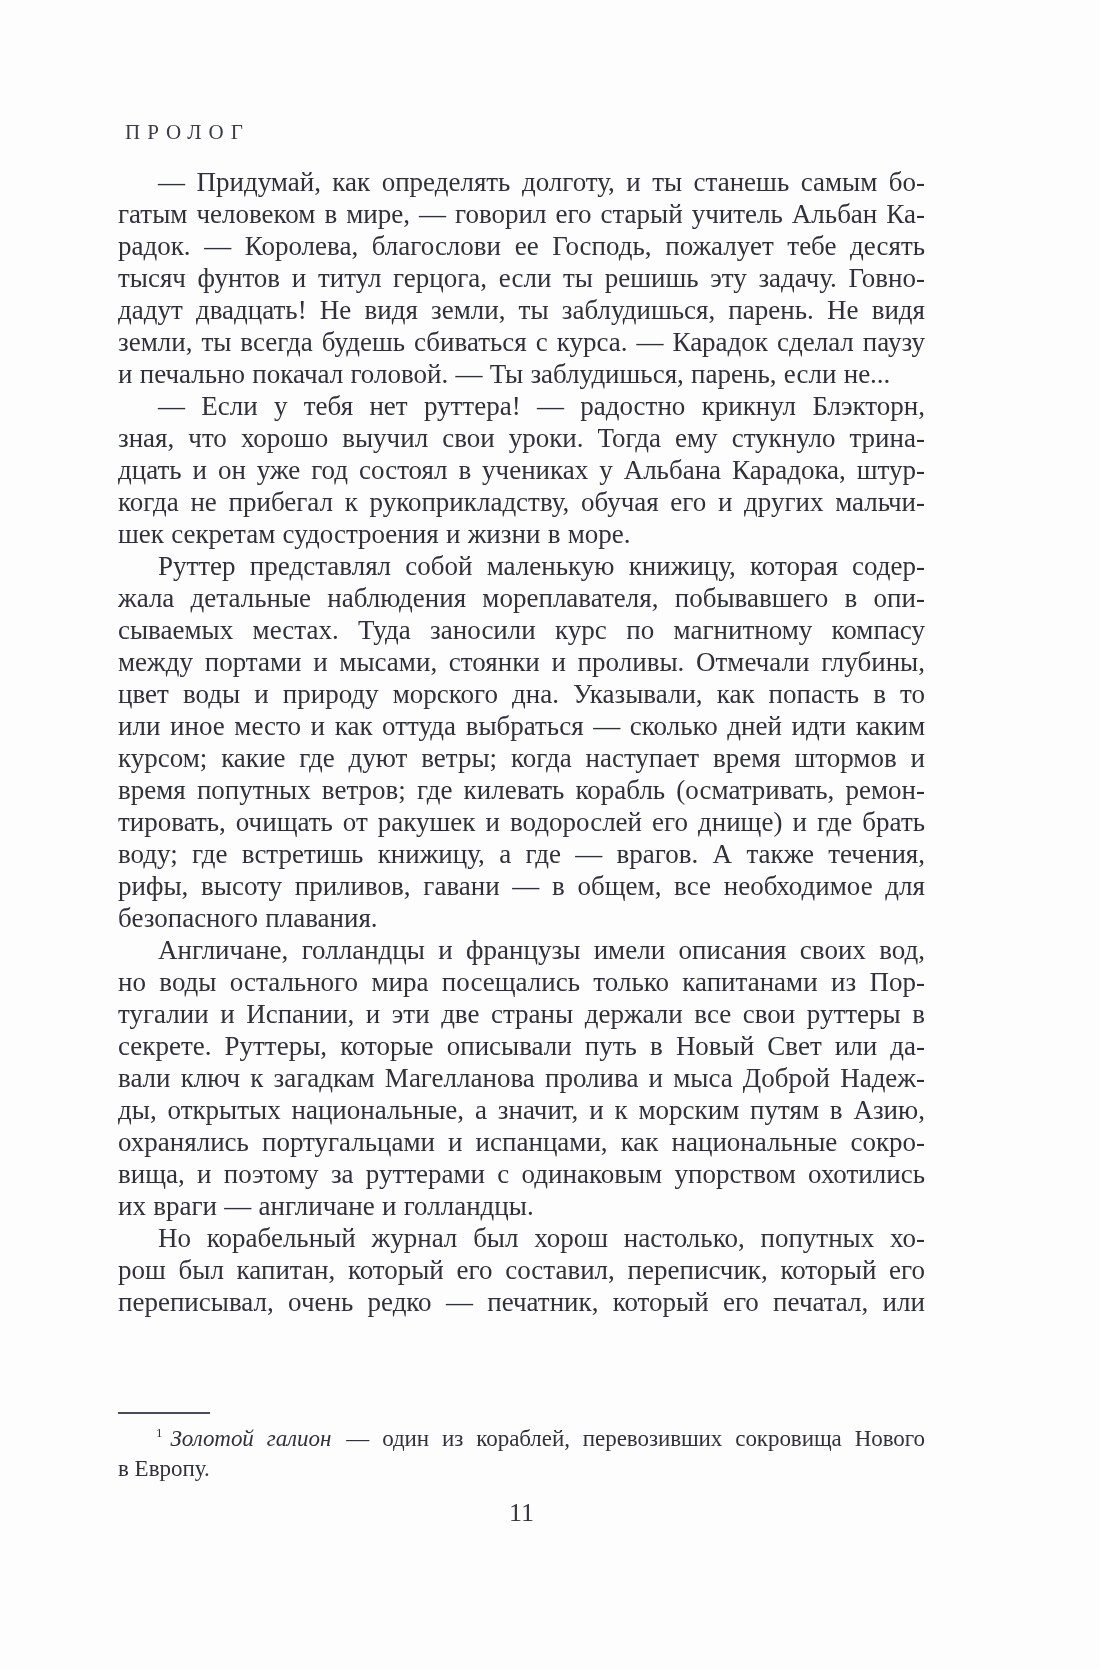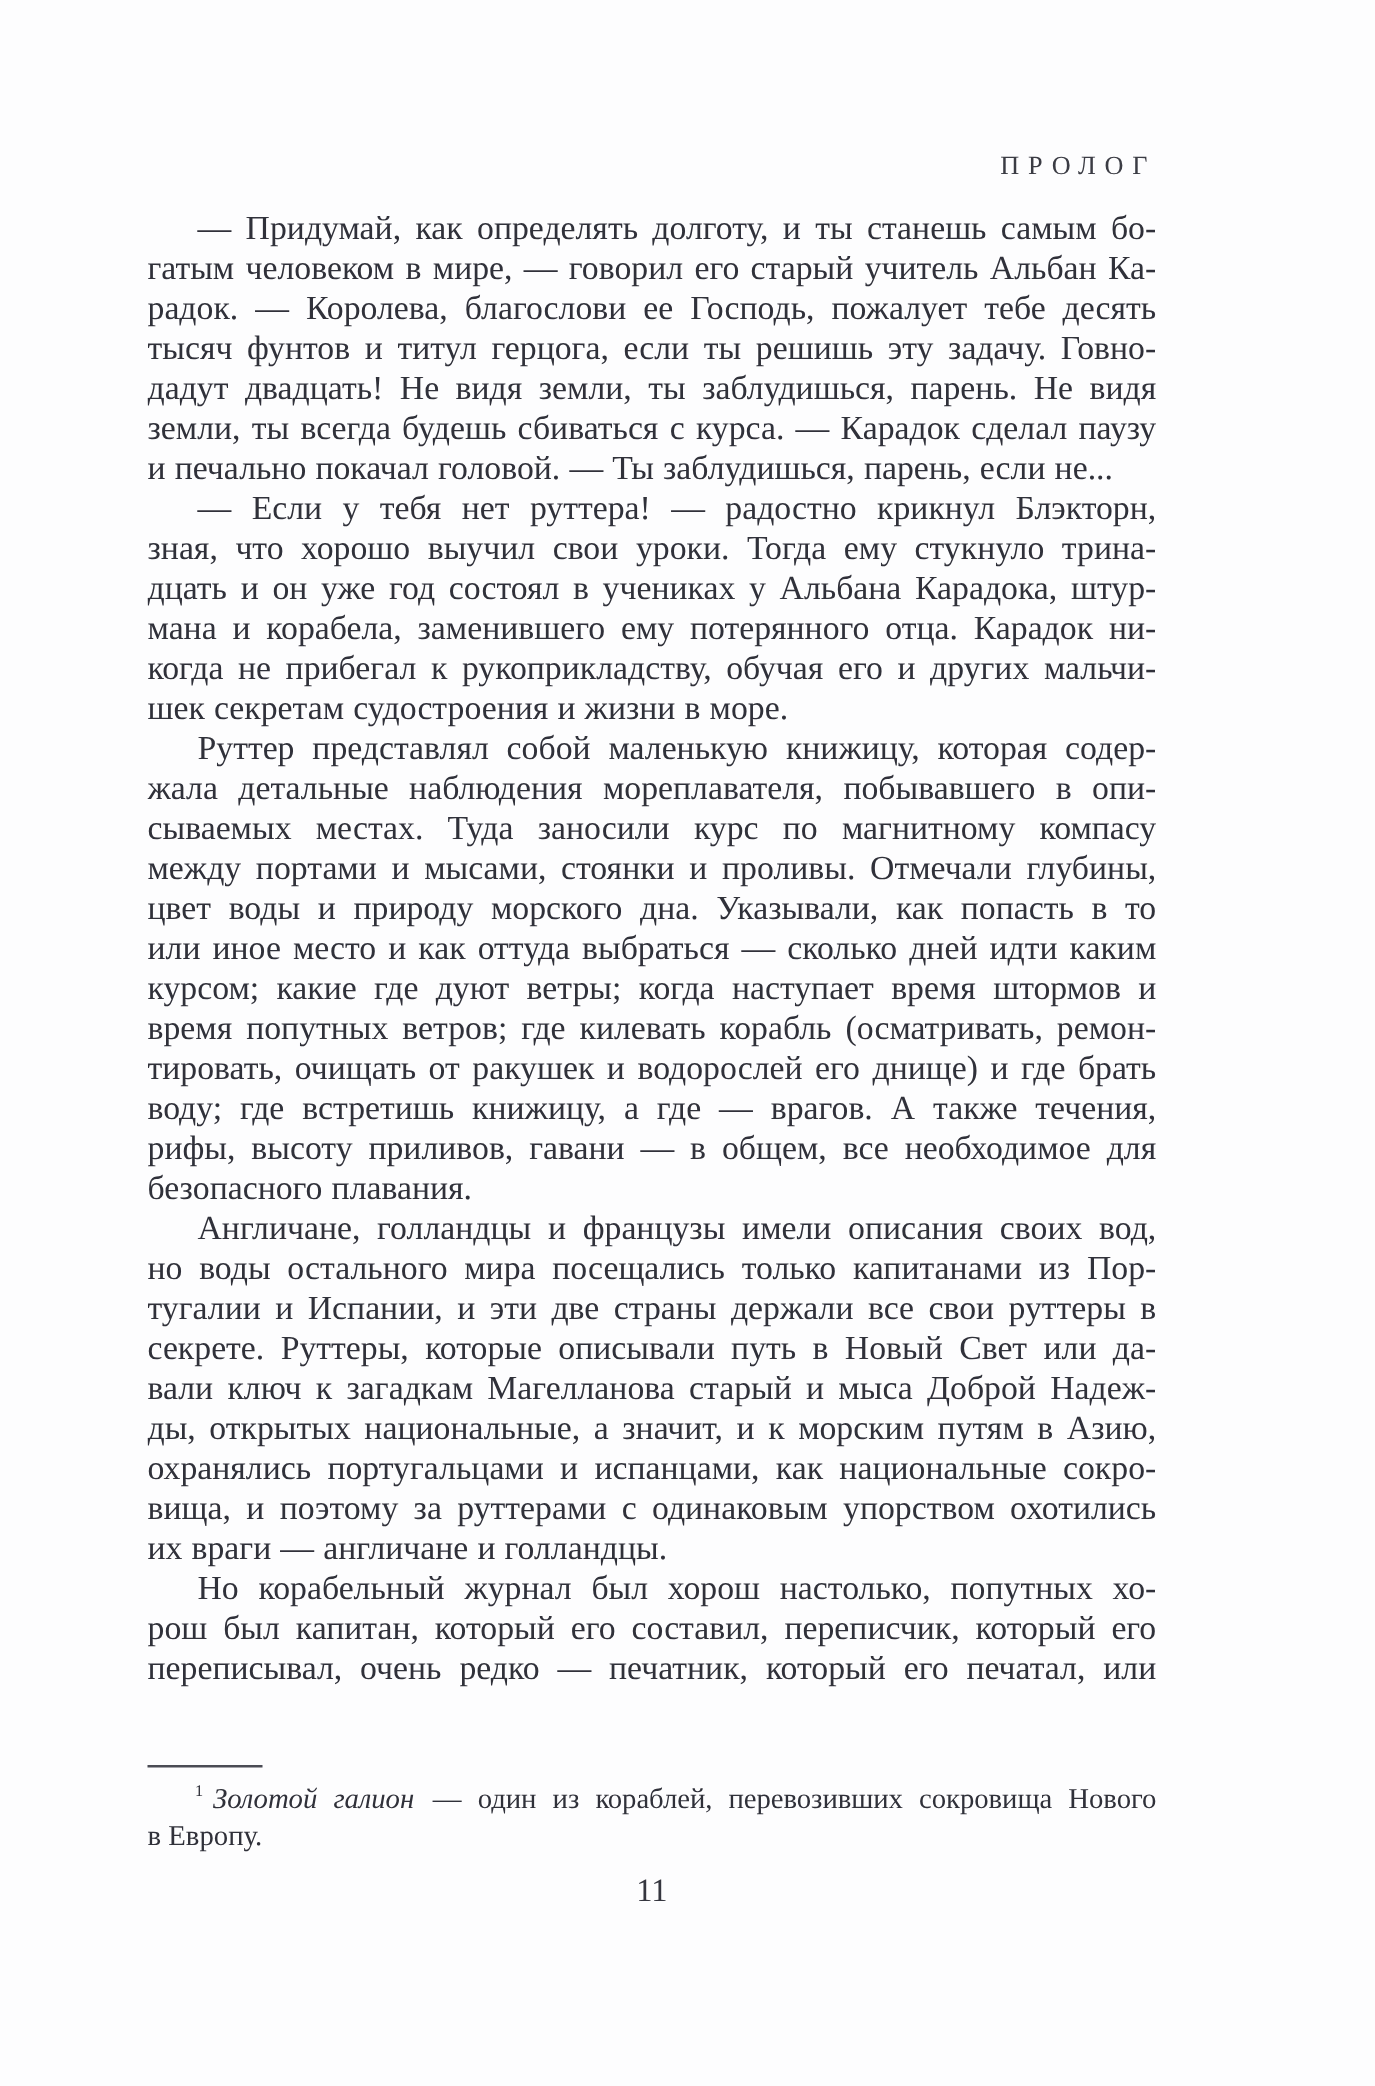--- a/index.html
+++ b/index.html
@@ -17,21 +17,21 @@
   }
   .book-page {
     position: absolute;
     inset: 0;
   }
   .heading {
     position: absolute;
     left: 118px;
     top: 119px;
     width: 807px;
-    text-align: right;
+    text-align: left;
     font-size: 21px;
     line-height: 26px;
     letter-spacing: 7px;
     text-indent: 7px;
     color: #3b3c44;
   }
   .page-text {
     position: absolute;
     left: 118px;
     top: 166px;
@@ -115,21 +115,20 @@
         <div class="text-line fit" style="">радок. — Королева, благослови ее Господь, пожалует тебе десять</div>
         <div class="text-line fit" style="">тысяч фунтов и титул герцога, если ты решишь эту задачу. Говно-</div>
         <div class="text-line fit" style="">дадут двадцать! Не видя земли, ты заблудишься, парень. Не видя</div>
         <div class="text-line fit" style="">земли, ты всегда будешь сбиваться с курса. — Карадок сделал паузу</div>
         <div class="text-line fit lastline" style="">и печально покачал головой. — Ты заблудишься, парень, если не...</div>
       </div>
       <div class="paragraph">
         <div class="text-line fit first" style="">—  Если у тебя нет руттера! — радостно крикнул Блэкторн,</div>
         <div class="text-line fit" style="">зная, что хорошо выучил свои уроки. Тогда ему стукнуло трина-</div>
         <div class="text-line fit" style="">дцать и он уже год состоял в учениках у Альбана Карадока, штур-</div>
-        <div class="text-line fit" style="">мана и корабела, заменившего ему потерянного отца. Карадок ни-</div>
         <div class="text-line fit" style="">когда не прибегал к рукоприкладству, обучая его и других мальчи-</div>
         <div class="text-line fit lastline" style="">шек секретам судостроения и жизни в море.</div>
       </div>
       <div class="paragraph">
         <div class="text-line fit first" style="">Руттер представлял собой маленькую книжицу, которая содер-</div>
         <div class="text-line fit" style="">жала детальные наблюдения мореплавателя, побывавшего в опи-</div>
         <div class="text-line fit" style="">сываемых местах. Туда заносили курс по магнитному компасу</div>
         <div class="text-line fit" style="">между портами и мысами, стоянки и проливы. Отмечали глубины,</div>
         <div class="text-line fit" style="">цвет воды и природу морского дна. Указывали, как попасть в то</div>
         <div class="text-line fit" style="">или иное место и как оттуда выбраться — сколько дней идти каким</div>
@@ -138,21 +137,21 @@
         <div class="text-line fit" style="">тировать, очищать от ракушек и водорослей его днище) и где брать</div>
         <div class="text-line fit" style="">воду; где встретишь книжицу, а где — врагов. А также течения, мели,</div>
         <div class="text-line fit" style="">рифы, высоту приливов, гавани — в общем, все необходимое для</div>
         <div class="text-line fit lastline" style="">безопасного плавания.</div>
       </div>
       <div class="paragraph">
         <div class="text-line fit first" style="">Англичане, голландцы и французы имели описания своих вод,</div>
         <div class="text-line fit" style="">но воды остального мира посещались только капитанами из Пор-</div>
         <div class="text-line fit" style="">тугалии и Испании, и эти две страны держали все свои руттеры в</div>
         <div class="text-line fit" style="">секрете. Руттеры, которые описывали путь в Новый Свет или да-</div>
-        <div class="text-line fit" style="">вали ключ к загадкам Магелланова старый и мыса Доброй Надеж-</div>
+        <div class="text-line fit" style="">вали ключ к загадкам Магелланова пролива и мыса Доброй Надеж-</div>
         <div class="text-line fit" style="">ды, открытых национальные, а значит, и к морским путям в Азию,</div>
         <div class="text-line fit" style="">охранялись португальцами и испанцами, как национальные сокро-</div>
         <div class="text-line fit" style="">вища, и поэтому за руттерами с одинаковым упорством охотились</div>
         <div class="text-line fit lastline" style="">их враги — англичане и голландцы.</div>
       </div>
       <div class="paragraph">
         <div class="text-line fit first" style="">Но корабельный журнал был хорош настолько, попутных хо-</div>
         <div class="text-line fit" style="">рош был капитан, который его составил, переписчик, который его</div>
         <div class="text-line fit" style="">переписывал, очень редко — печатник, который его печатал, или</div>
       </div>

